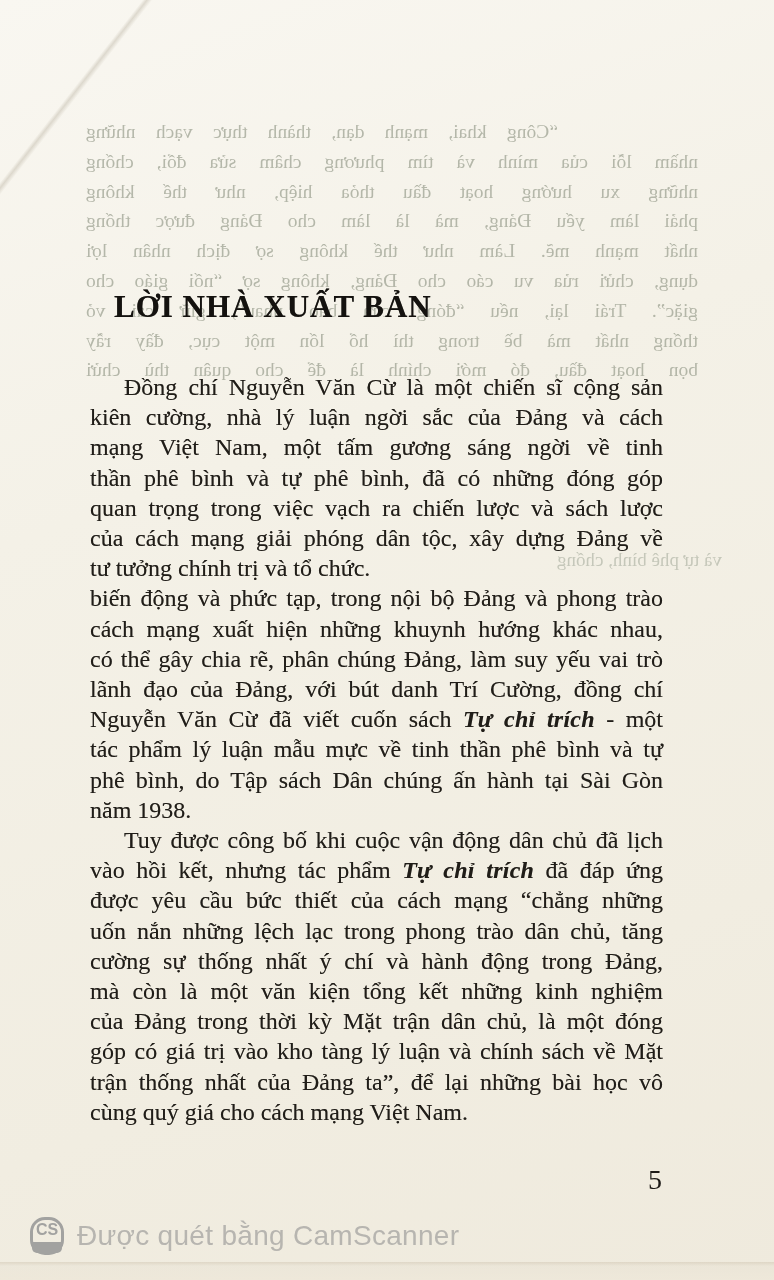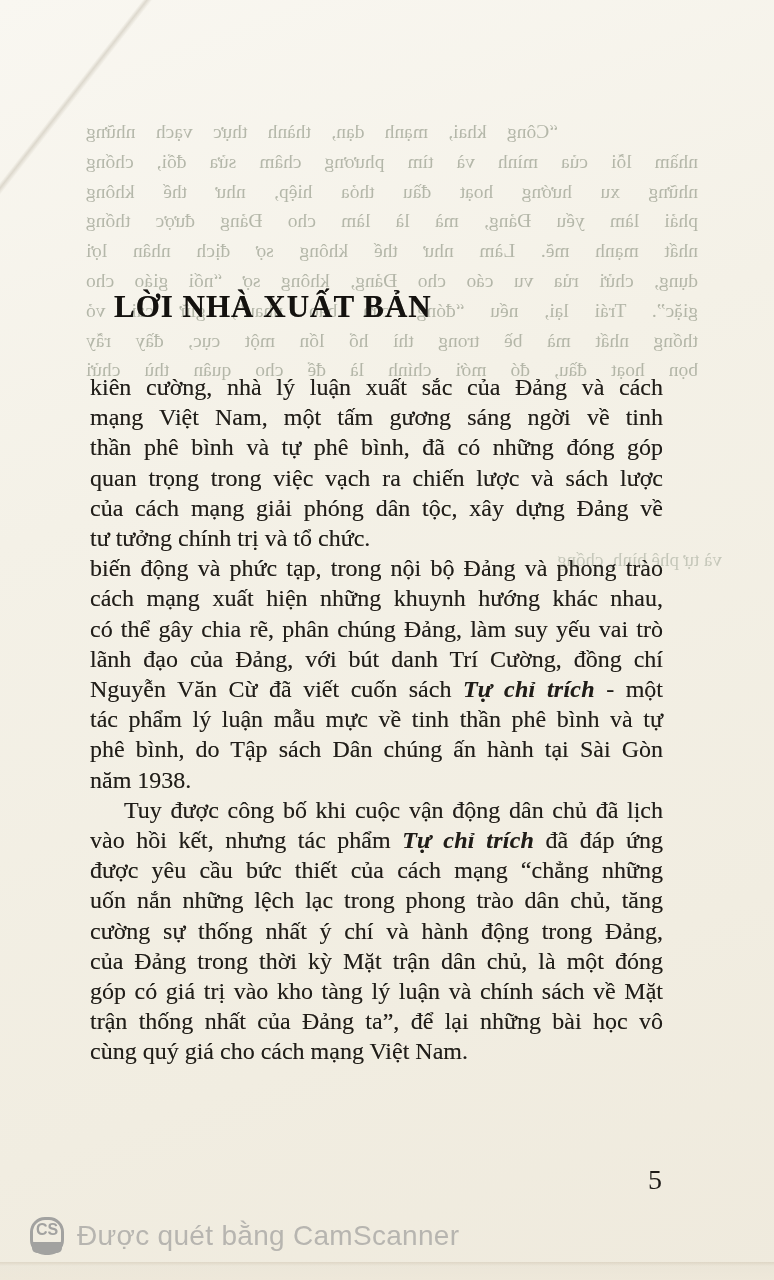--- a/index.html
+++ b/index.html
@@ -86,21 +86,22 @@
     <div class="bline">thống nhất mà bề trong thì hổ lốn một cục, đầy rẫy</div>
     <div class="bline">bọn hoạt đầu, đó mới chính là để cho quân thù chửi</div>
   </div>
 
   <div class="bleed-frag">và tự phê bình, chống</div>
 
   <h1 class="heading">LỜI NHÀ XUẤT BẢN</h1>
 
   <div class="bodytext">
     <div>
-      <div class="line">kiên cường, nhà lý luận xuất sắc của Đảng và cách</div>
+      <div class="line indent">Đồng chí Nguyễn Văn Cừ là một chiến sĩ cộng sản</div>
+      <div class="line">kiên cường, nhà lý luận ngời sắc của Đảng và cách</div>
       <div class="line">mạng Việt Nam, một tấm gương sáng ngời về tinh</div>
       <div class="line">thần phê bình và tự phê bình, đã có những đóng góp</div>
       <div class="line">quan trọng trong việc vạch ra chiến lược và sách lược</div>
       <div class="line">của cách mạng giải phóng dân tộc, xây dựng Đảng về</div>
       <div class="line endp">tư tưởng chính trị và tổ chức.</div>
     </div>
     <div>
       <div class="line">biến động và phức tạp, trong nội bộ Đảng và phong trào</div>
       <div class="line">cách mạng xuất hiện những khuynh hướng khác nhau,</div>
       <div class="line">có thể gây chia rẽ, phân chúng Đảng, làm suy yếu vai trò</div>
@@ -109,20 +110,21 @@
       <div class="line">tác phẩm lý luận mẫu mực về tinh thần phê bình và tự</div>
       <div class="line">phê bình, do Tập sách Dân chúng ấn hành tại Sài Gòn</div>
       <div class="line endp">năm 1938.</div>
     </div>
     <div>
       <div class="line indent">Tuy được công bố khi cuộc vận động dân chủ đã lịch</div>
       <div class="line">vào hồi kết, nhưng tác phẩm <b><i>Tự chỉ trích</i></b> đã đáp ứng</div>
       <div class="line">được yêu cầu bức thiết của cách mạng “chẳng những</div>
       <div class="line">uốn nắn những lệch lạc trong phong trào dân chủ, tăng</div>
       <div class="line">cường sự thống nhất ý chí và hành động trong Đảng,</div>
+      <div class="line">mà còn là một văn kiện tổng kết những kinh nghiệm</div>
       <div class="line">của Đảng trong thời kỳ Mặt trận dân chủ, là một đóng</div>
       <div class="line">góp có giá trị vào kho tàng lý luận và chính sách về Mặt</div>
       <div class="line">trận thống nhất của Đảng ta”, để lại những bài học vô</div>
       <div class="line endp">cùng quý giá cho cách mạng Việt Nam.</div>
     </div>
   </div>
 
   <div class="pagenum">5</div>
 
   <div class="bottom-edge"></div>

